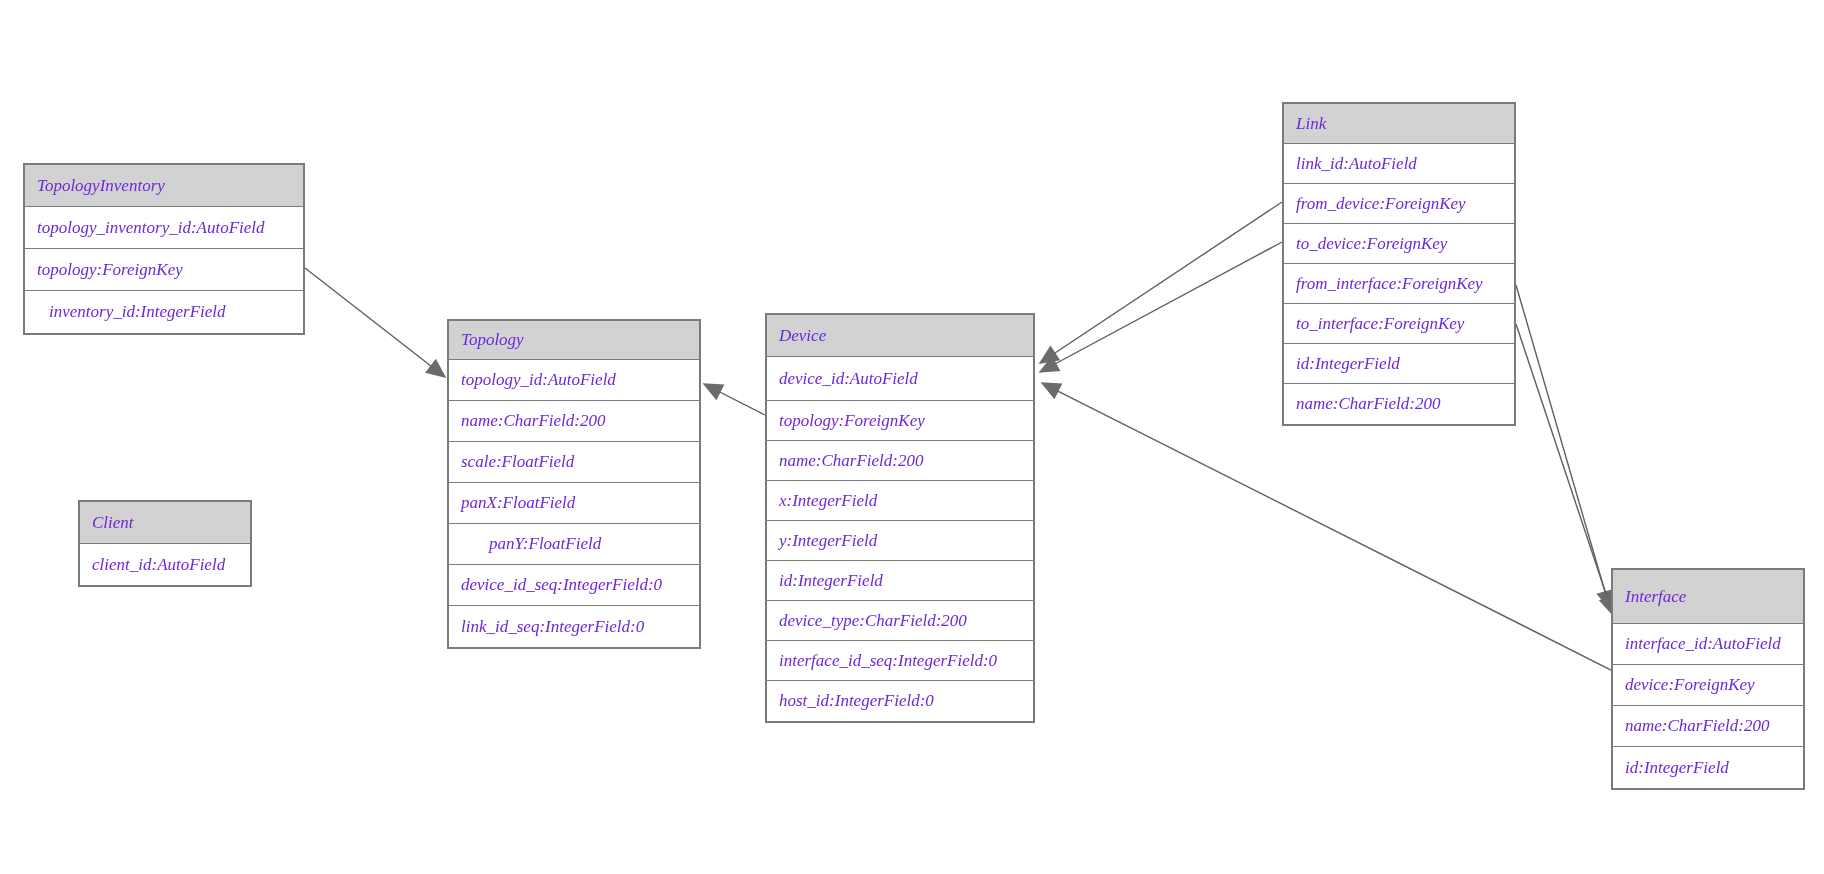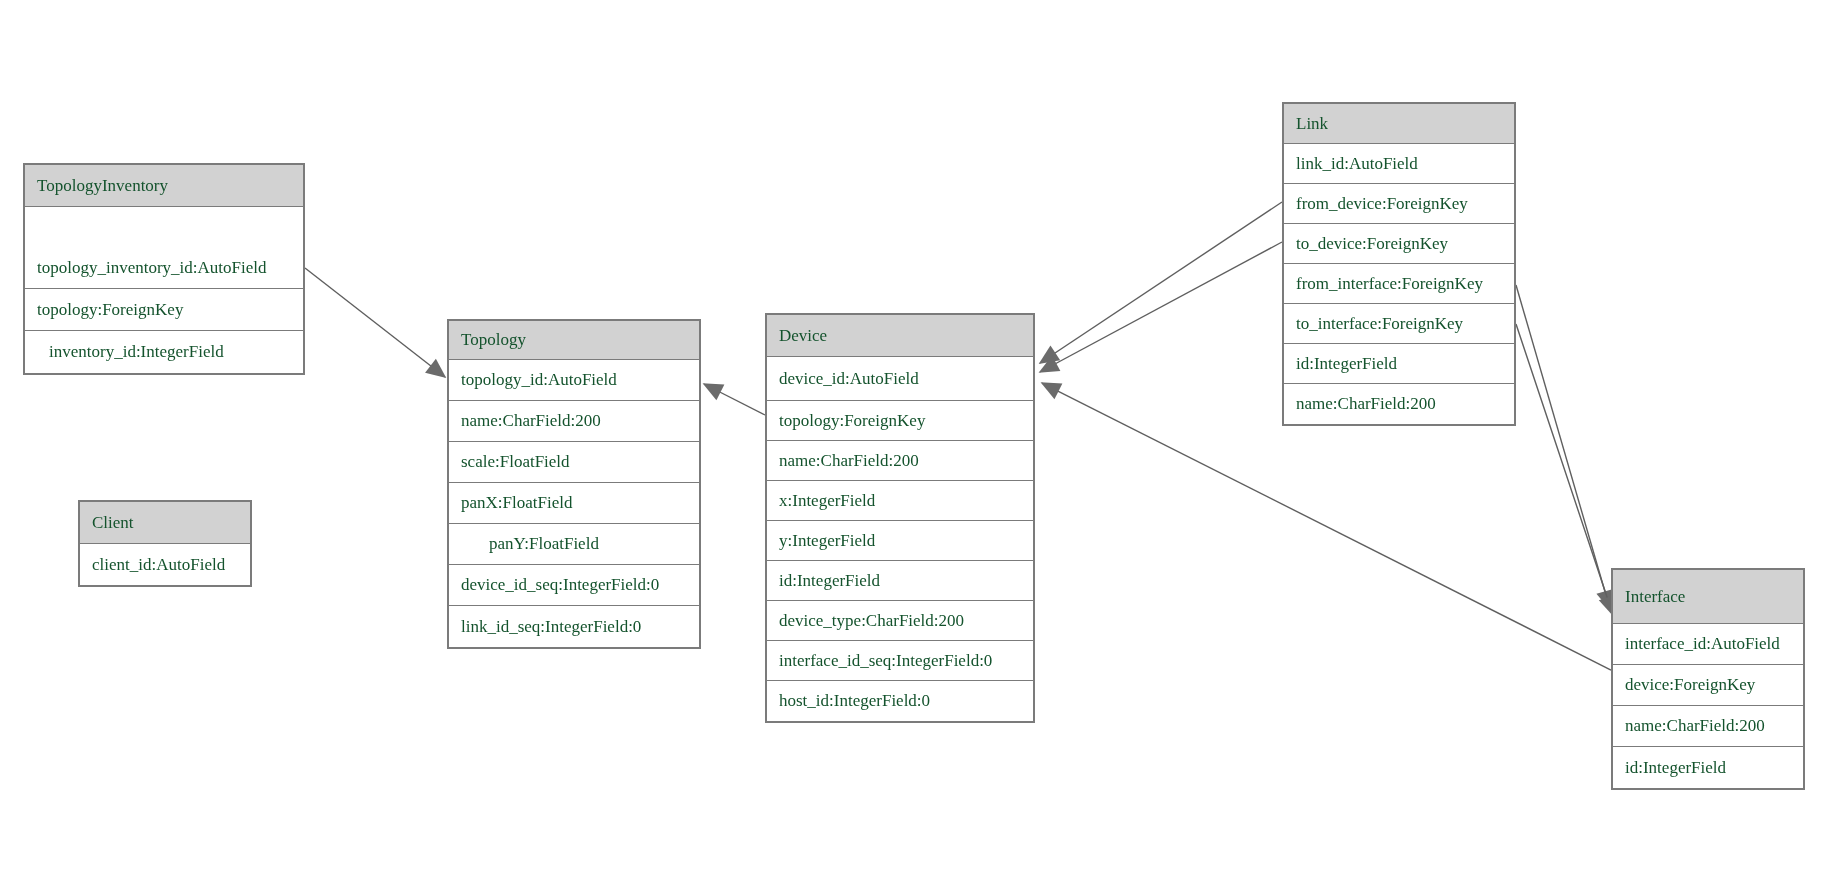--- a/index.html
+++ b/index.html
@@ -22,22 +22,23 @@
     left: 0; top: 0;
     width: 1824px; height: 874px;
     z-index: 1;
   }
   .entity {
     position: absolute;
     z-index: 2;
     background: #ffffff;
     border: 2px solid #7b7b7b;
     box-sizing: border-box;
-    color: #14532d;
+    color: #6d28d9;
     font-size: 17px;
+    font-style: italic;
   }
   .entity-header {
     background: #d2d2d2;
     box-sizing: border-box;
     padding-left: 12px;
     display: flex;
     align-items: center;
     border-bottom: 1.5px solid #7b7b7b;
     white-space: nowrap;
     overflow: hidden;
@@ -72,21 +73,21 @@
         <line x1="1282" y1="202" x2="1040" y2="363" stroke="#5f5f5f" stroke-width="1.4" marker-end="url(#arrow)"></line>
         <line x1="1282" y1="242" x2="1040" y2="372" stroke="#5f5f5f" stroke-width="1.4" marker-end="url(#arrow)"></line>
         <line x1="1611" y1="670" x2="1042" y2="383" stroke="#5f5f5f" stroke-width="1.4" marker-end="url(#arrow)"></line>
         <line x1="1516" y1="285" x2="1610" y2="609" stroke="#5f5f5f" stroke-width="1.4" marker-end="url(#arrow)"></line>
         <line x1="1516" y1="324" x2="1613" y2="615" stroke="#5f5f5f" stroke-width="1.4" marker-end="url(#arrow)"></line>
       </g>
   </svg>
   <div id="nodes-layer">
       <div class="entity" style="left: 23px; top: 163px; width: 282px;">
         <div class="entity-header" style="height: 42px;">TopologyInventory</div>
-        <div class="entity-row" style="height: 42px; margin-top: 40px;">topology_inventory_id:AutoField</div>
+        <div class="entity-row" style="height: 42px;">topology_inventory_id:AutoField</div>
         <div class="entity-row" style="height: 42px;">topology:ForeignKey</div>
         <div class="entity-row" style="height: 42px; padding-left: 24px;">inventory_id:IntegerField</div>
       </div>
       <div class="entity" style="left: 447px; top: 319px; width: 254px;">
         <div class="entity-header" style="height: 39px;">Topology</div>
         <div class="entity-row" style="height: 41px;">topology_id:AutoField</div>
         <div class="entity-row" style="height: 41px;">name:CharField:200</div>
         <div class="entity-row" style="height: 41px;">scale:FloatField</div>
         <div class="entity-row" style="height: 41px;">panX:FloatField</div>
         <div class="entity-row" style="height: 41px; padding-left: 40px;">panY:FloatField</div>

